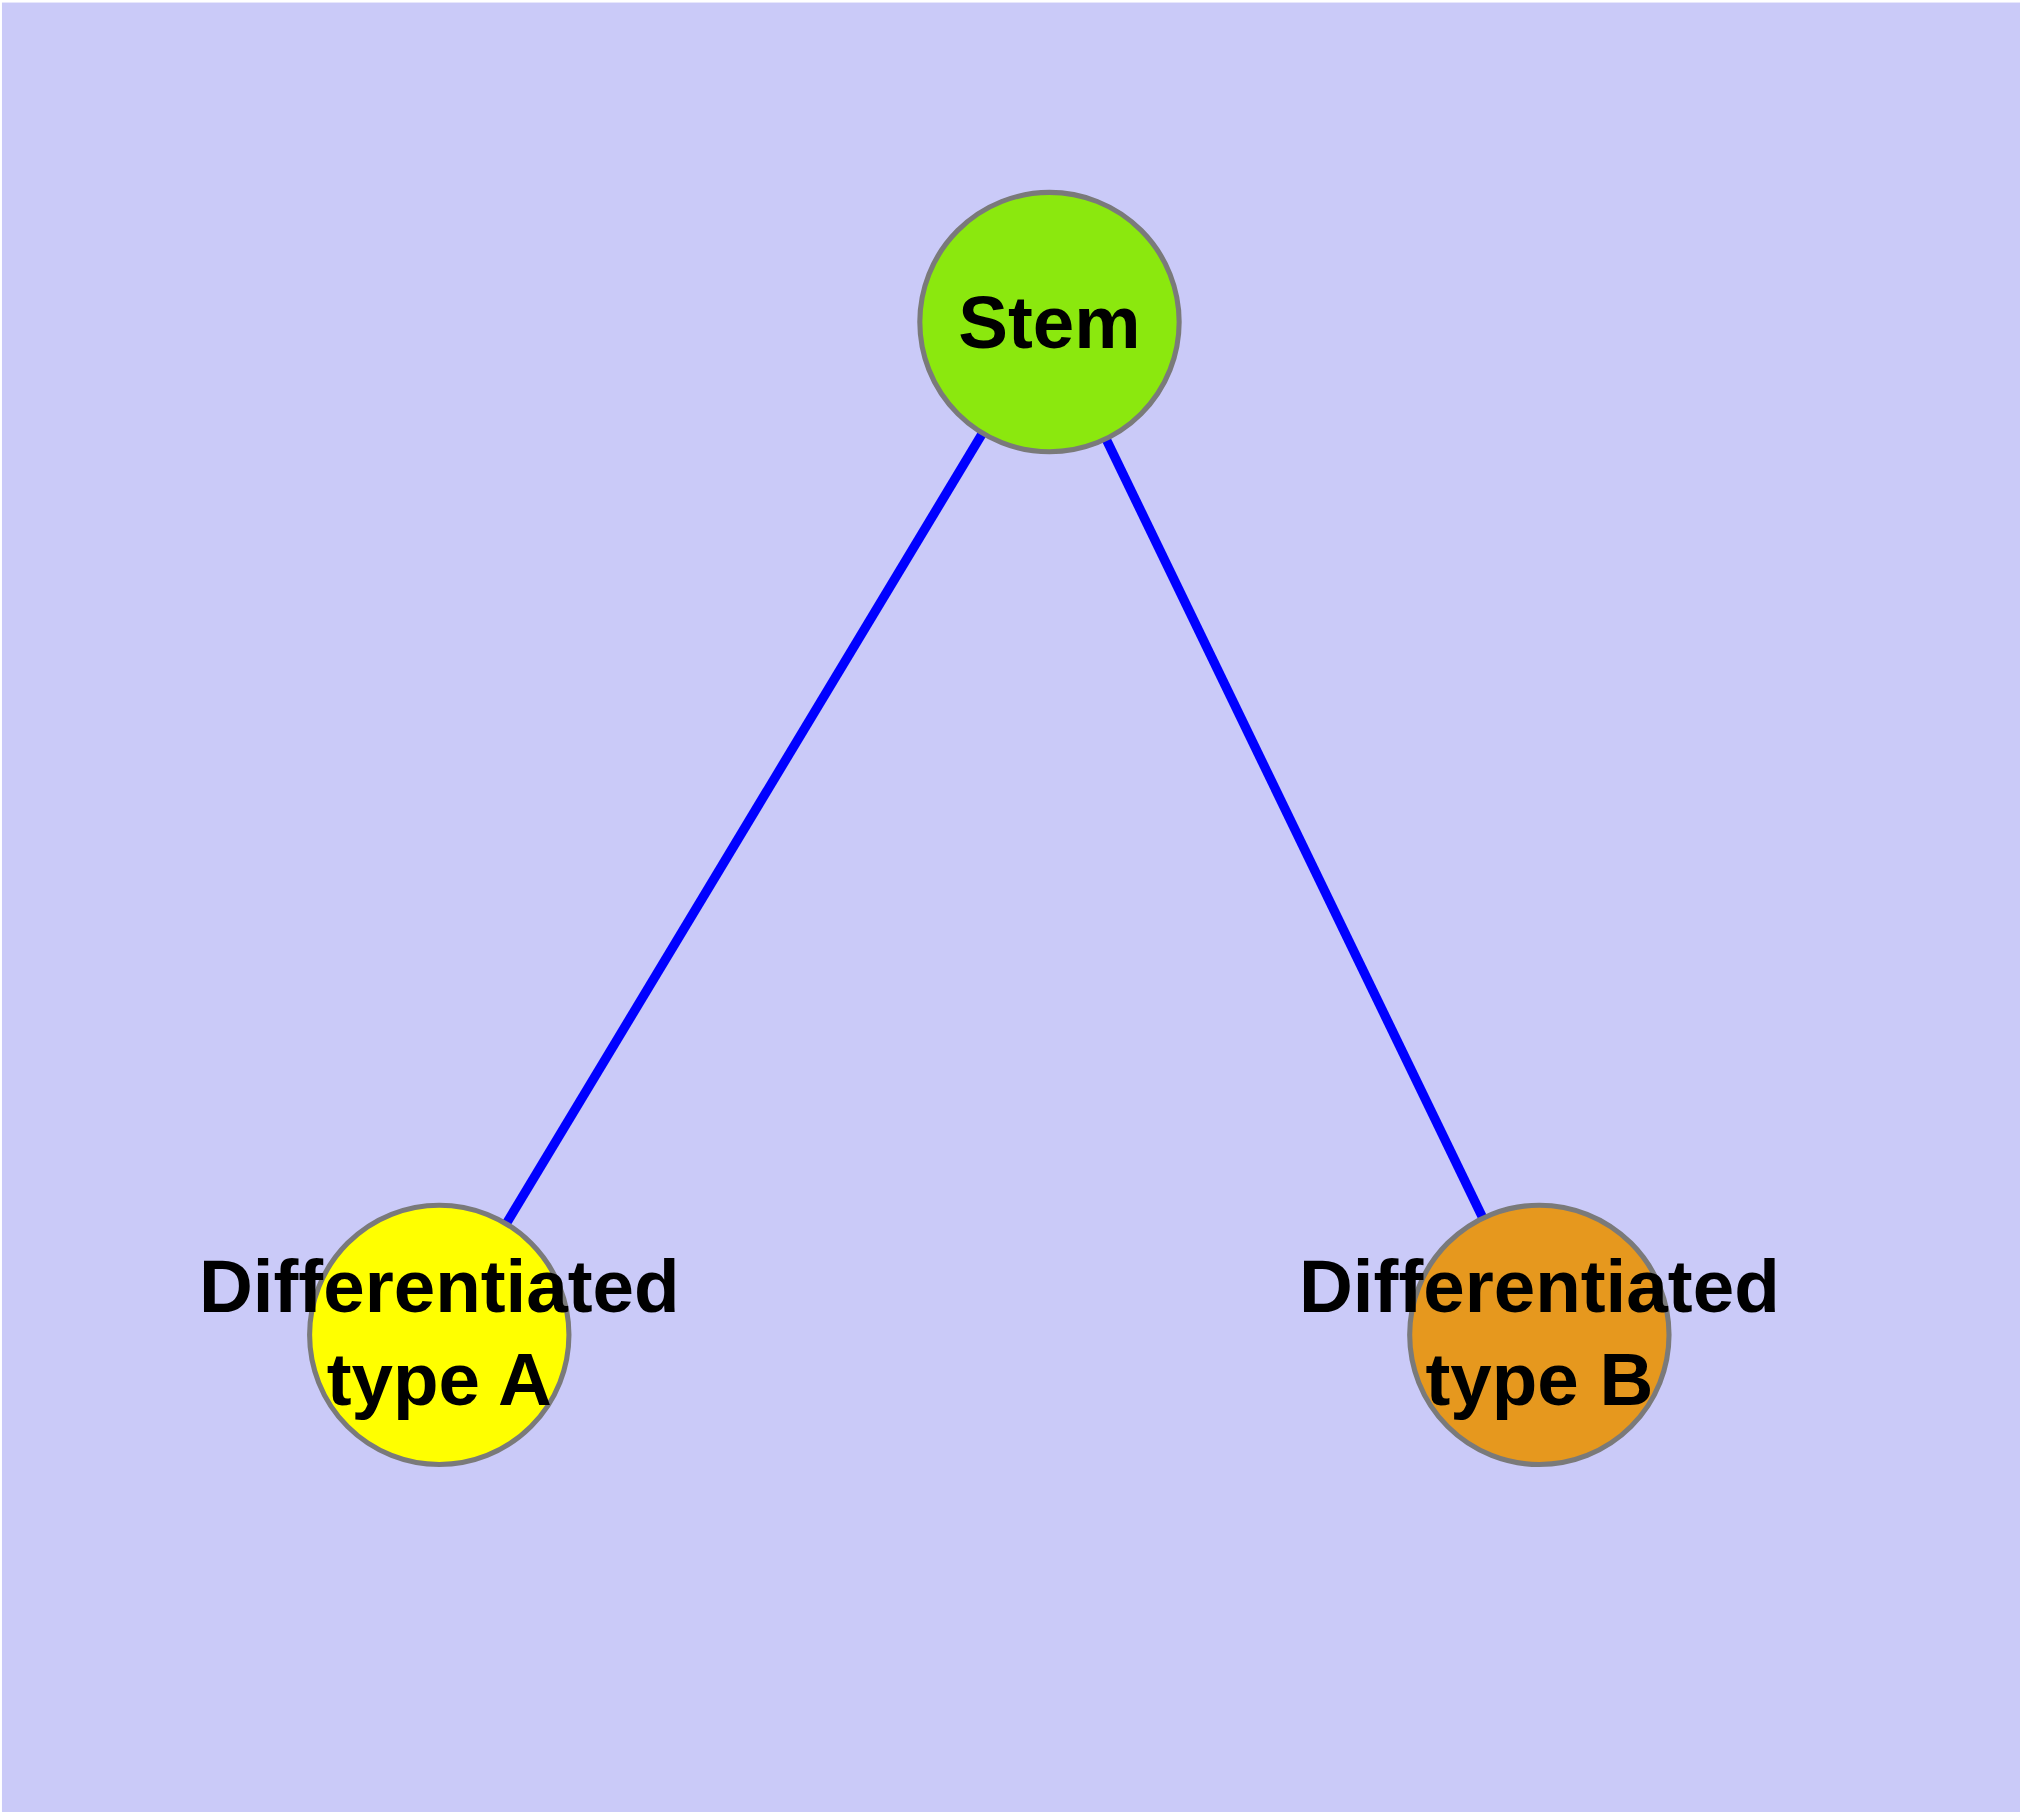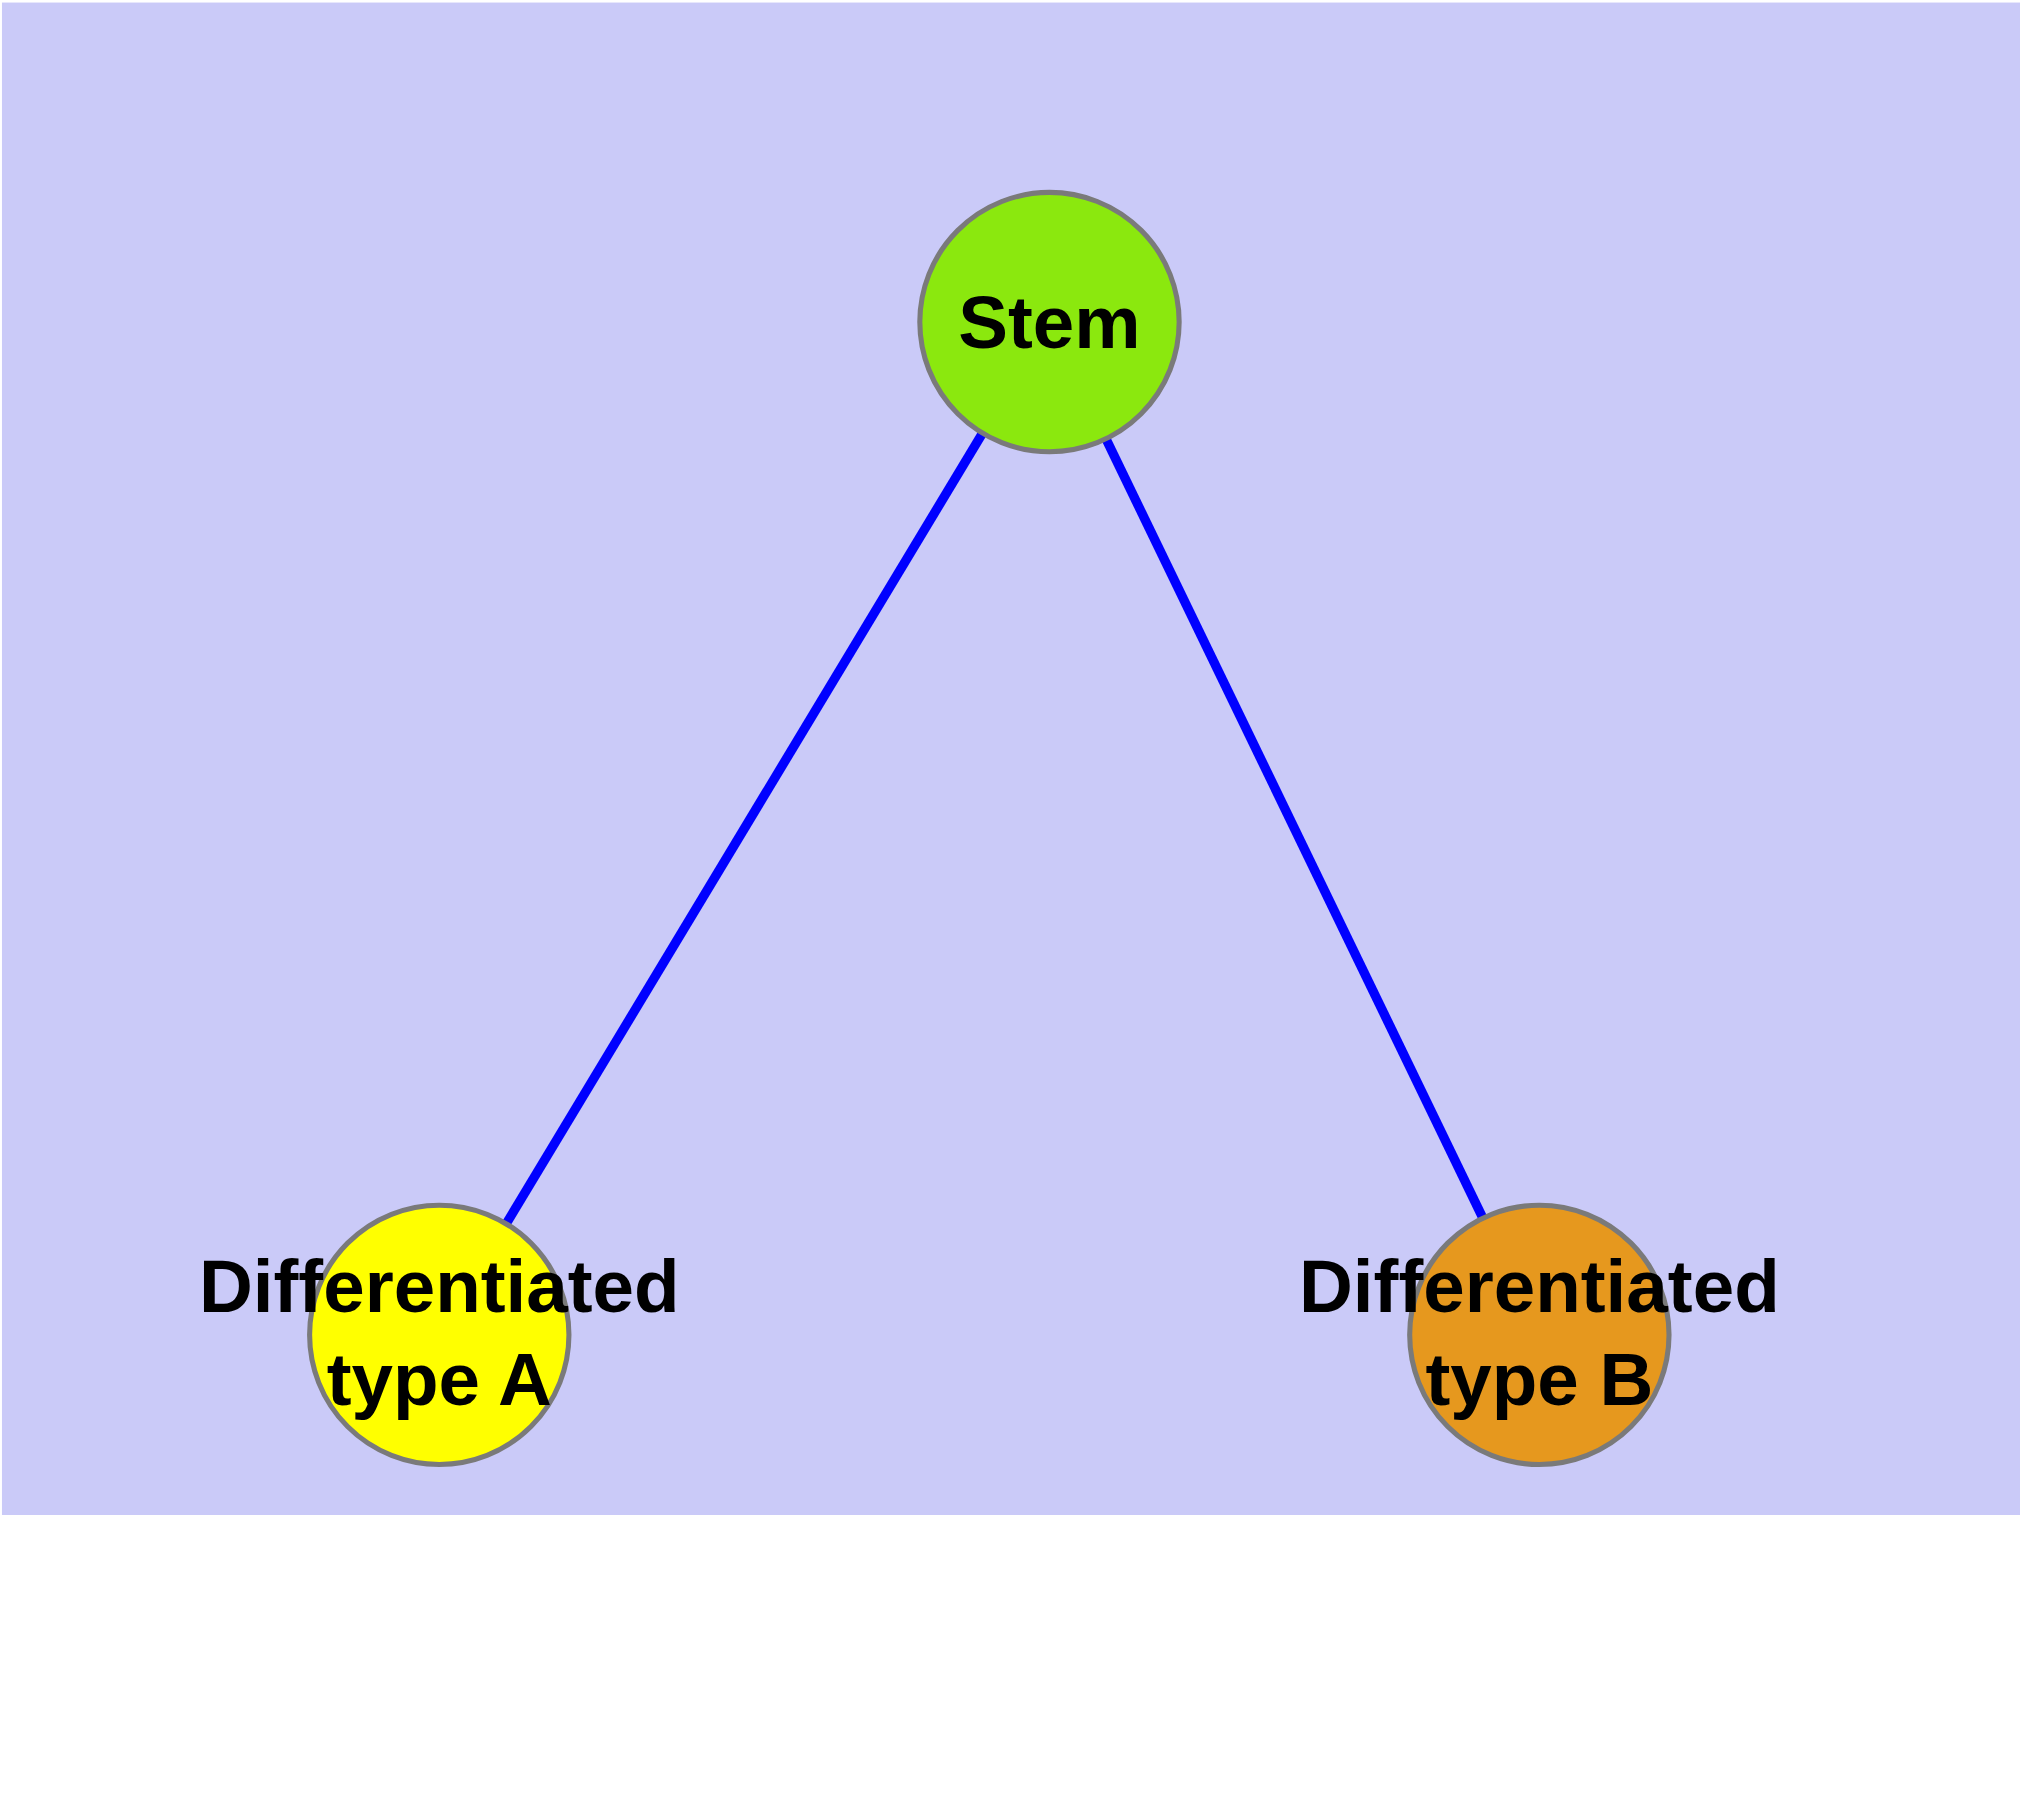--- a/index.html
+++ b/index.html
@@ -3,21 +3,21 @@
 <meta charset="utf-8">
 <style>
   html, body {
     margin: 0;
     padding: 0;
     background: #ffffff;
   }
   .figure-wrap {
     position: relative;
     width: 2021px;
-    height: 1515px;
+    height: 1812px;
     overflow: hidden;
   }
   svg.diagram {
     display: block;
     width: 2021px;
     height: 1812px;
   }
   .node-label {
     font-family: "Liberation Sans", "DejaVu Sans", sans-serif;
     font-weight: bold;

